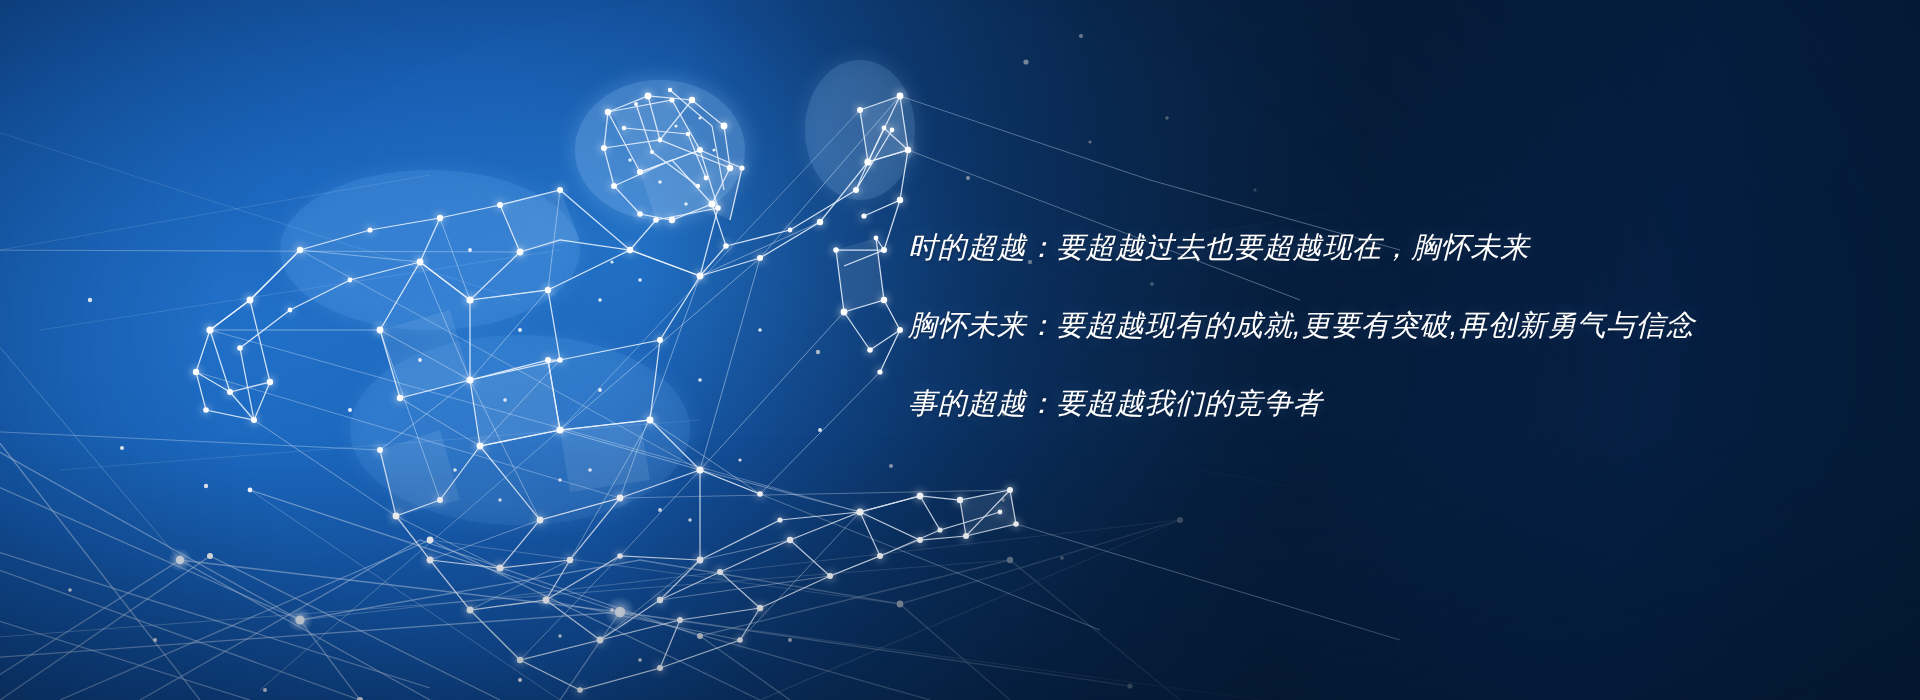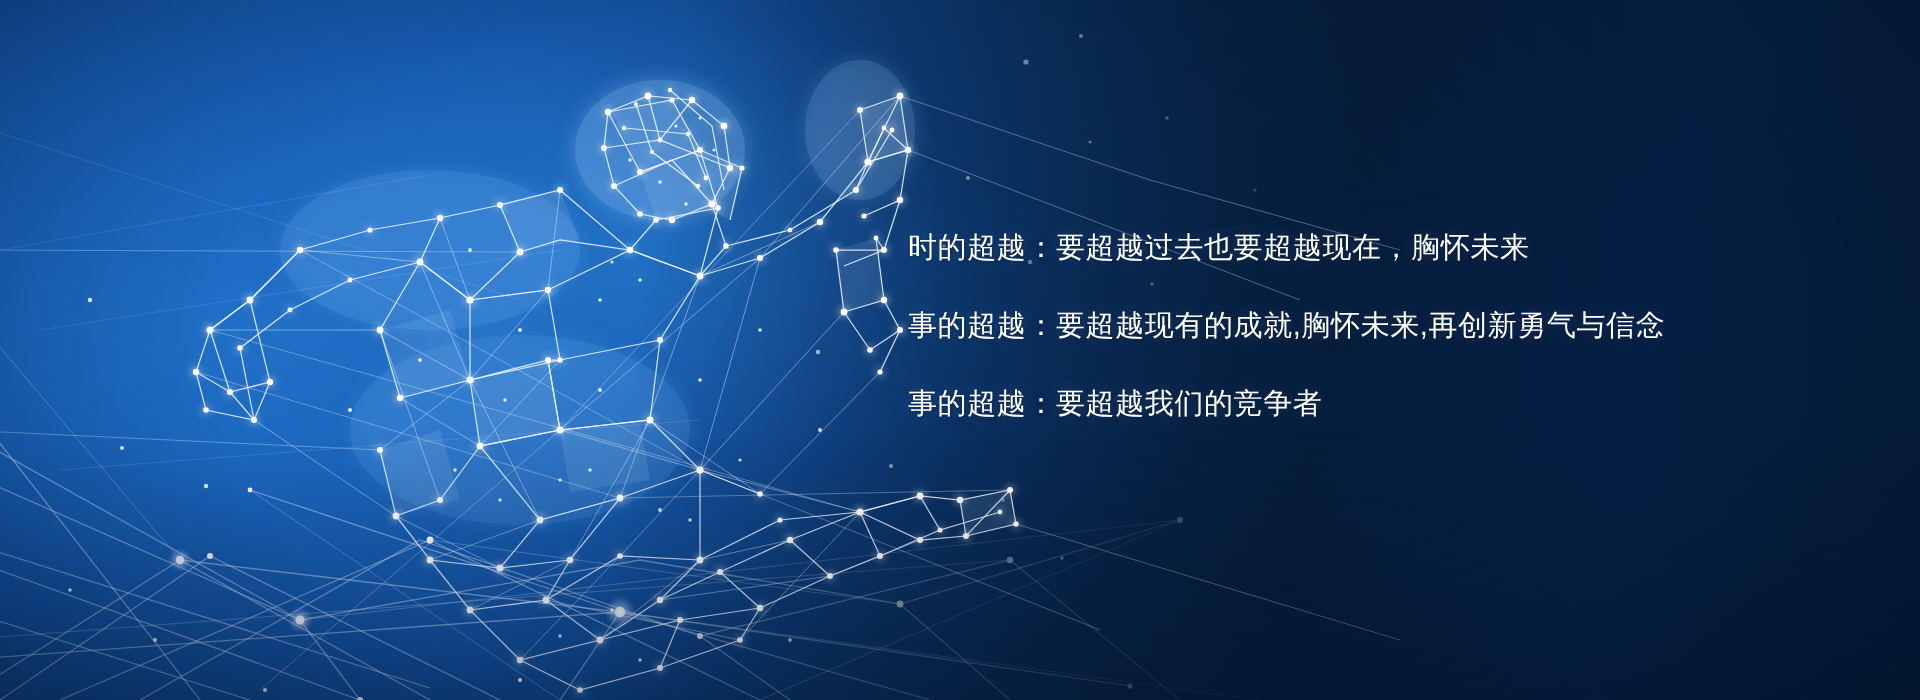--- a/index.html
+++ b/index.html
@@ -7,20 +7,21 @@
     width:1920px; height:700px;
     overflow:hidden;
     background:#03152e;
     font-family:"Liberation Sans","DejaVu Sans",sans-serif;
   }
 
   #banner {
     position:relative;
     width:1920px; height:700px;
     overflow:hidden;
+    font-style:italic;
   }
 
   
   .bg-base {
     position:absolute; inset:0;
     background:#0a2c55;
   }
   .bg-glow-left {
     position:absolute; inset:0;
     background:
@@ -476,17 +477,17 @@
       <circle cx="612" cy="262" r="1.6"></circle>
         <circle cx="560" cy="480" r="1.7"></circle>
     </g>
   </svg>
 
   <div class="bg-vignette"></div>
   <div class="bg-bottom-shade"></div>
 
   <div id="copy">
     <div class="line">时的超越：要超越过去也要超越现在，胸怀未来</div>
-    <div class="line">事的超越：要超越现有的成就,胸怀未来,再创新勇气与信念</div>
+    <div class="line">胸怀未来：要超越现有的成就,更要有突破,再创新勇气与信念</div>
     <div class="line">事的超越：要超越我们的竞争者</div>
   </div>
 
 </div>
 
 </body></html>

